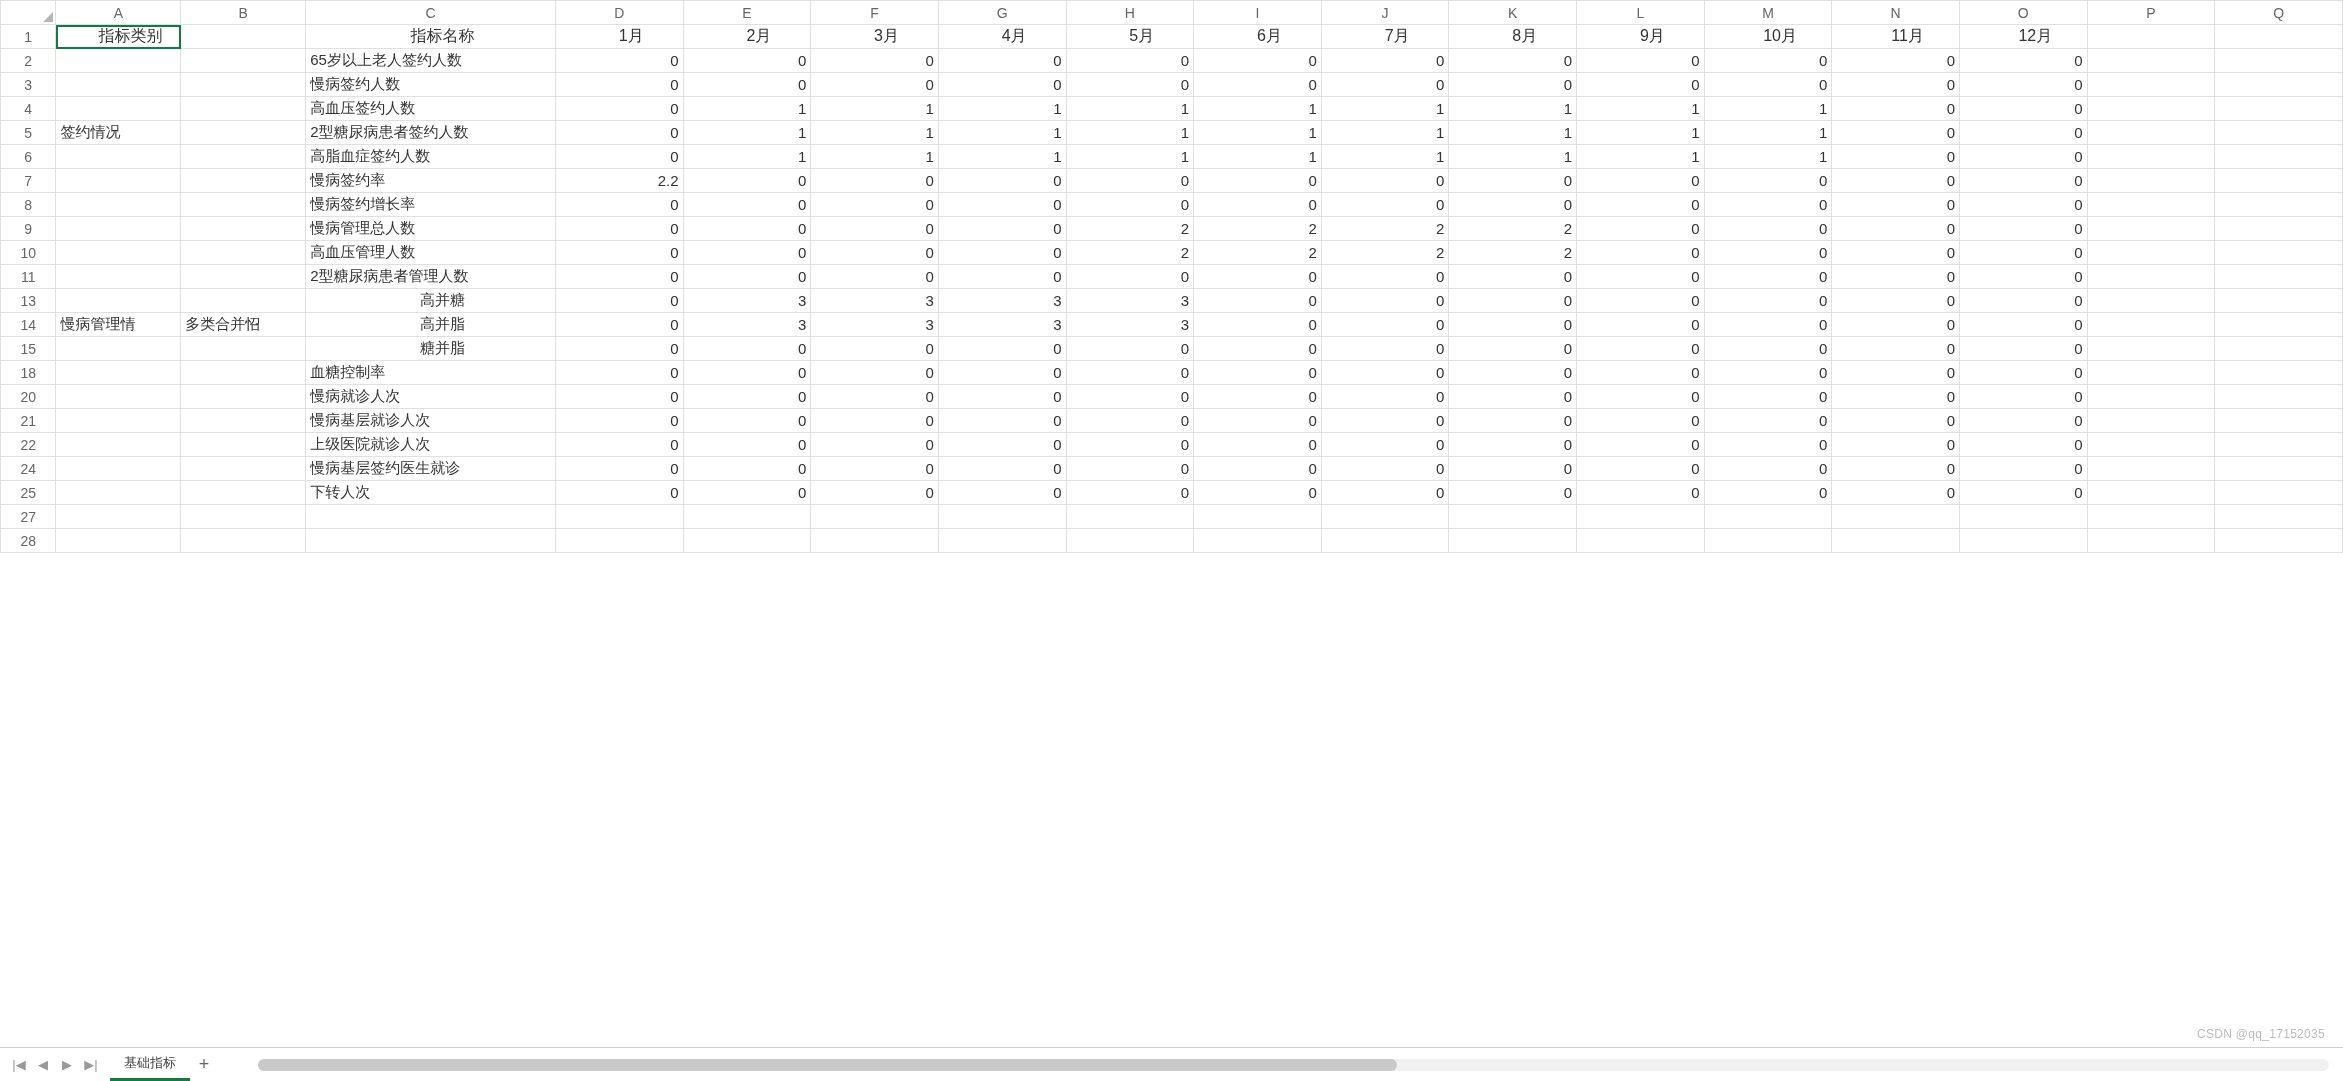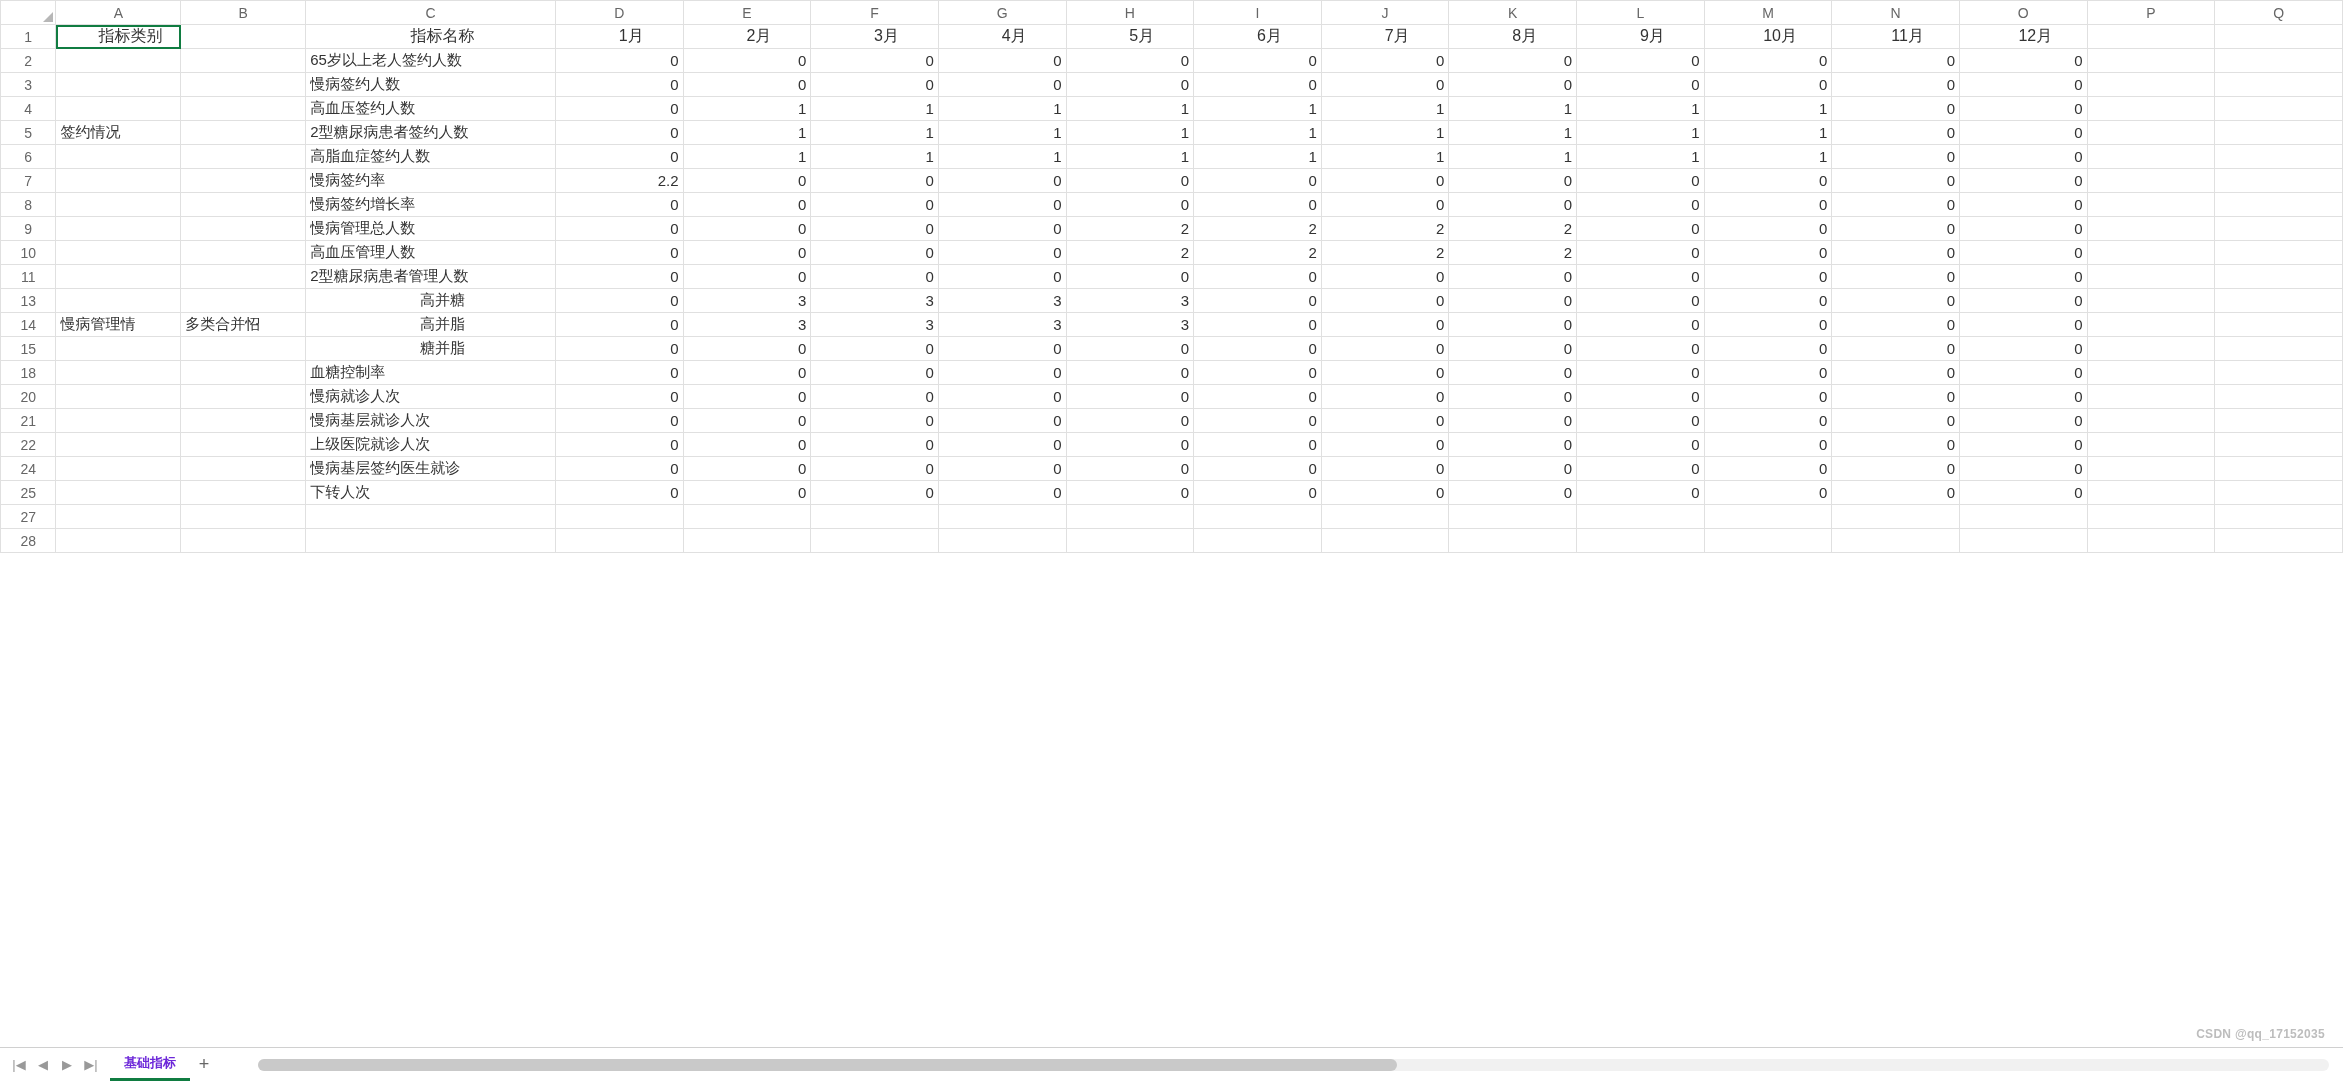--- a/index.html
+++ b/index.html
@@ -97,22 +97,22 @@
   }
   .tab-nav .navbtn {
     width:18px;height:18px;
     display:flex;align-items:center;justify-content:center;
     cursor:pointer;
   }
   .sheet-tabs { display:flex; align-items:stretch; height:100%; }
   .sheet-tab {
     padding: 0 14px;
     display:flex;align-items:center;
-    color:#6d28d9;
-    font-weight:bold;
+    color:#404040;
+    font-weight:normal;
     border-bottom: 3px solid #107c41;
     cursor:pointer;
   }
   .add-sheet {
     width:28px;display:flex;align-items:center;justify-content:center;
     color:#666; font-size:18px; cursor:pointer;
   }
   .h-scroll {
     flex:1;
     margin:0 14px 0 40px;
@@ -130,21 +130,20 @@
     border-radius:6px;
   }
   .watermark {
     position:absolute;
     right:18px;
     bottom:40px;
     font-size:12px;
     color:#bdbdbd;
     letter-spacing:0.3px;
     pointer-events:none;
-    font-weight:bold;
   }
 </style>
 </head>
 <body>
 
 <div class="grid-wrap">
   <table class="sheet" id="sheet">
       <colgroup>
         <col style="width: 40px;">
         <col style="width: 90px;">

